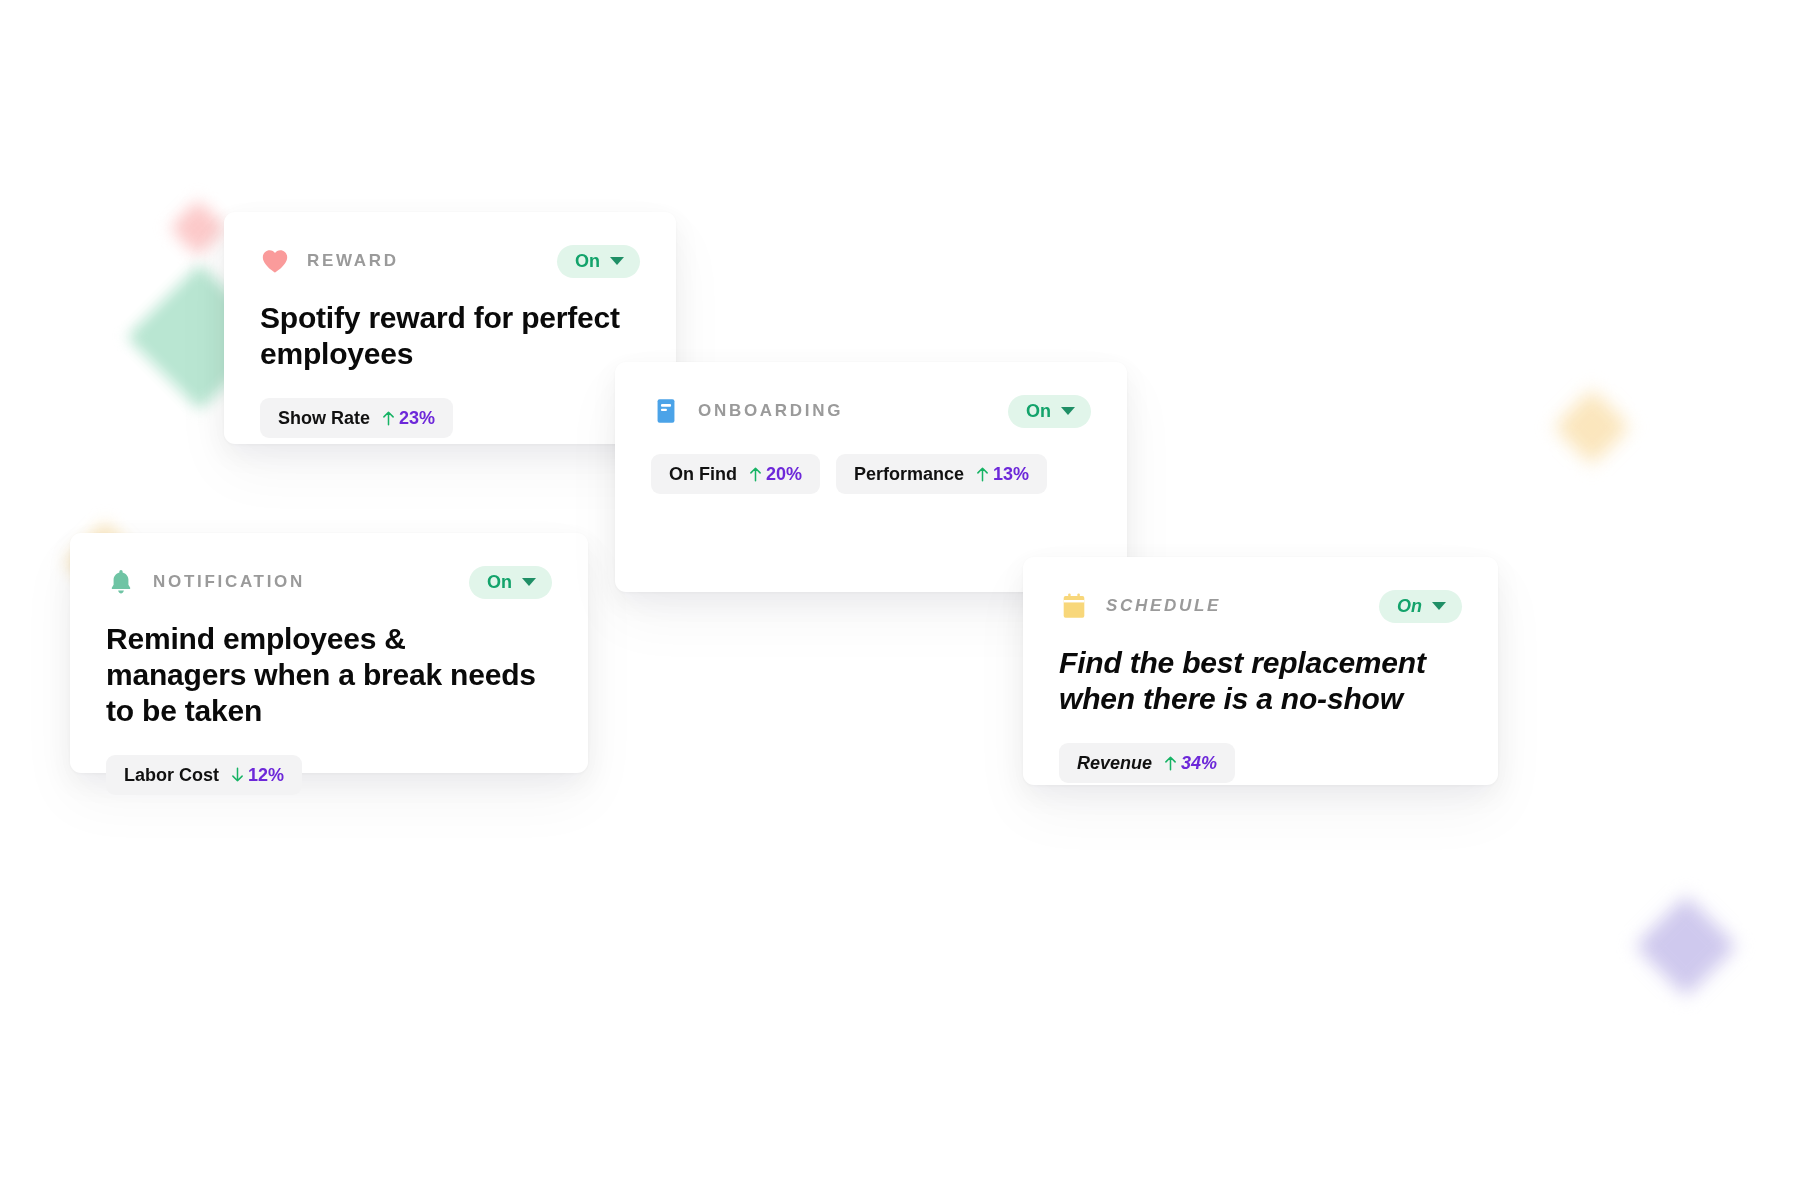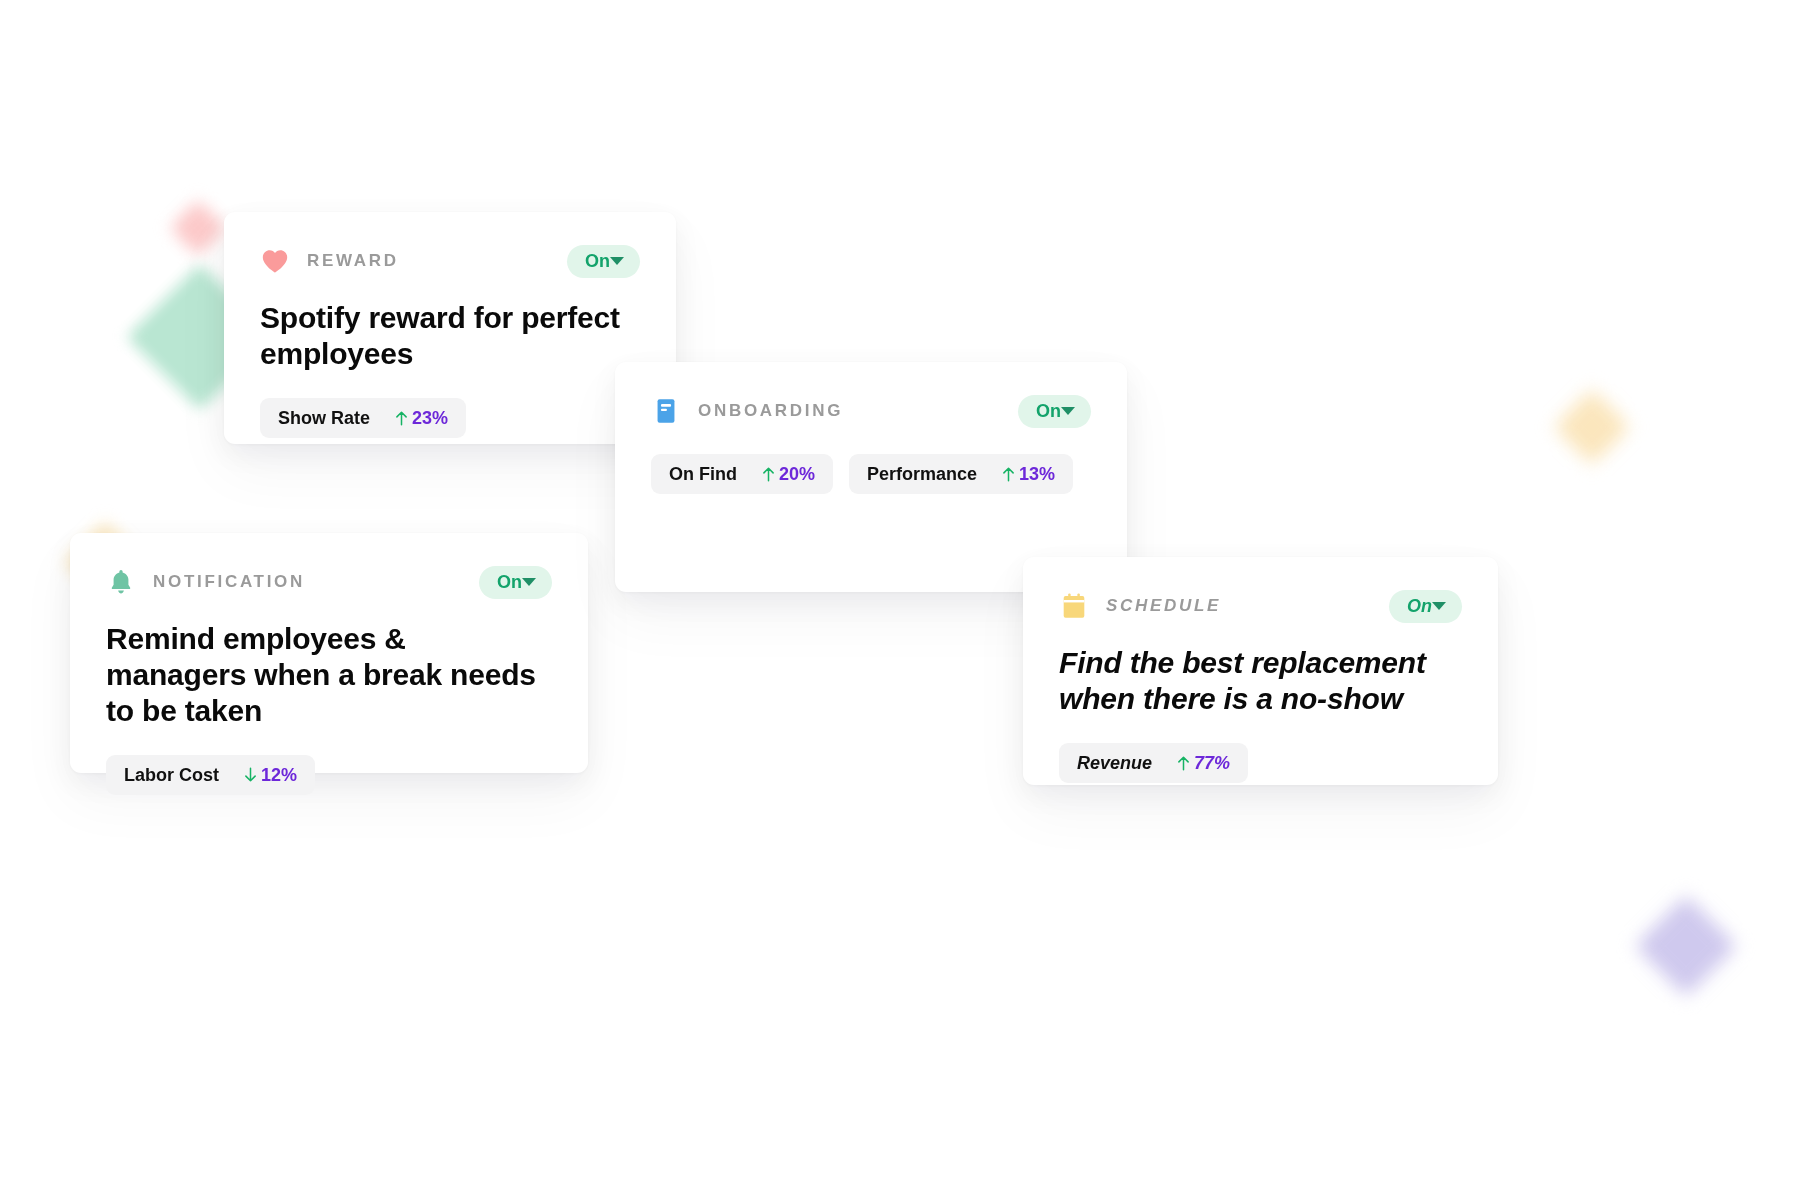--- a/index.html
+++ b/index.html
@@ -80,20 +80,21 @@
     letter-spacing: 2.7px;
     color: #9a9a9a;
     text-transform: uppercase;
     white-space: nowrap;
   }
 
   
   .toggle-pill {
     display: inline-flex;
     align-items: center;
+    gap: 10px;
     background: #e1f5ea;
     border-radius: 999px;
     padding: 7px 16px 8px 18px;
     cursor: pointer;
     user-select: none;
   }
   .toggle-pill .pill-text {
     font-size: 18px;
     font-weight: 600;
     color: #13a36b;
@@ -120,21 +121,21 @@
   
   .metrics {
     display: flex;
     gap: 16px;
     margin-top: 26px;
     flex-wrap: nowrap;
   }
   .chip {
     display: inline-flex;
     align-items: center;
-    gap: 25px;
+    gap: 12px;
     background: #f3f3f4;
     border-radius: 9px;
     padding: 11px 18px;
     white-space: nowrap;
   }
   .chip-label {
     font-size: 18px;
     font-weight: 600;
     color: #111111;
     line-height: 1;
@@ -274,19 +275,19 @@
       </div>
     </div>
     <div class="card-title">Find the best replacement when there is a no-show</div>
     <div class="metrics">
       <div class="chip">
         <span class="chip-label">Revenue</span>
         <span class="chip-delta">
           <svg class="chip-arrow" viewBox="0 0 14 18" aria-hidden="true">
             <path d="M7 16.5V2.5M7 2.5L1.8 7.7M7 2.5l5.2 5.2" stroke="#16b364" stroke-width="1.7" fill="none" stroke-linecap="round" stroke-linejoin="round"></path>
           </svg>
-          <span>77%</span>
+          <span>34%</span>
         </span>
       </div>
     </div>
   </div>
 
 </div>
 
 </body></html>

